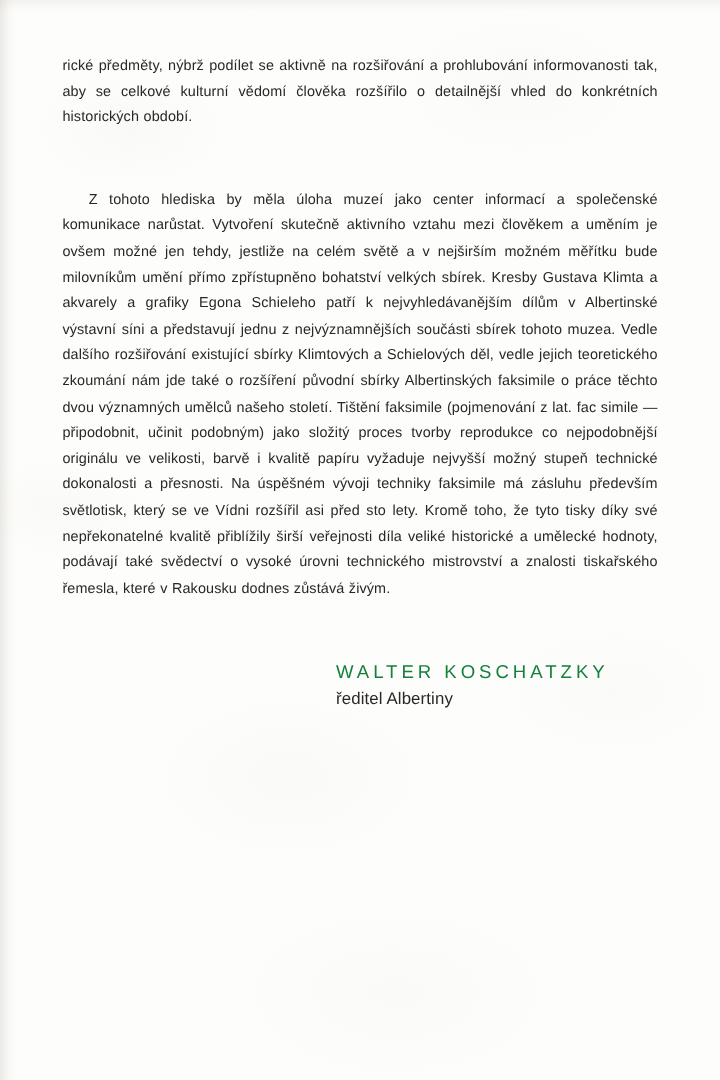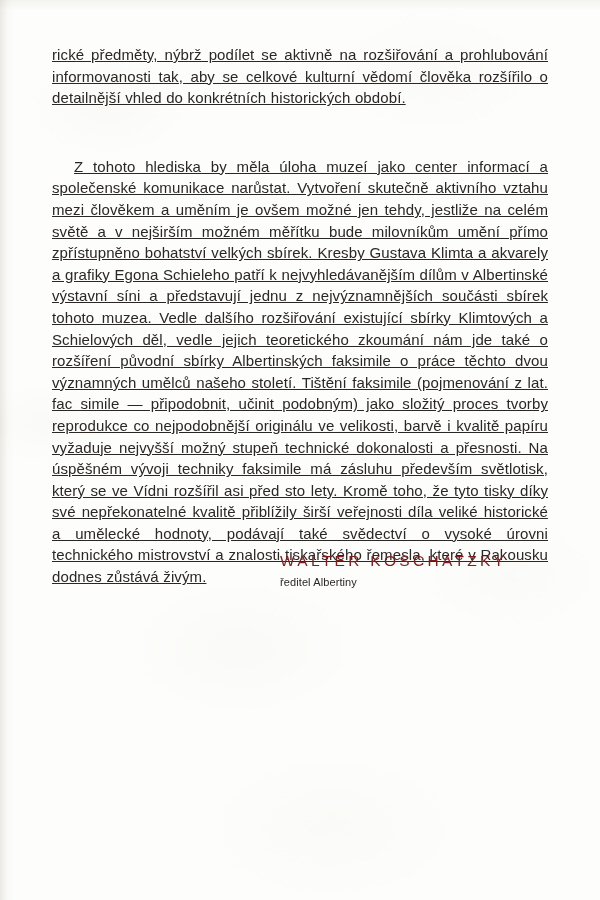--- a/index.html
+++ b/index.html
@@ -56,28 +56,27 @@
   
   .text-column {
     position: absolute;
     left: 52px;
     top: 44px;
     width: 496px;
   }
 
   .body-paragraph {
     margin: 0;
-    font-size: 15px;
+    font-size: 12px;
     line-height: 21.6px;
     color: #2a2725;
     text-align: justify;
     text-justify: inter-word;
     letter-spacing: .1px;
     word-spacing: .3px;
-    text-decoration: underline;
     -webkit-font-smoothing: antialiased;
   }
   .body-paragraph + .body-paragraph {
     text-indent: 22px;
     margin-top: 47px;
   }
 
   
   .signature-block {
     position: absolute;
@@ -86,27 +85,27 @@
     width: 496px;
   }
   .signature-inner {
     width: 236px;
     margin-left: 228px;
   }
   .signature-name {
     margin: 0;
     font-size: 15.5px;
     line-height: 20px;
-    color: #7f1d1d;
+    color: #15803d;
     letter-spacing: 3.3px;
     white-space: nowrap;
   }
   .signature-role {
     margin: 2px 0 0 0;
-    font-size: 11px;
+    font-size: 14px;
     line-height: 19px;
     color: #2a2725;
     letter-spacing: .1px;
   }
 </style>
 </head>
 <body>
 
 <div class="page">
 

